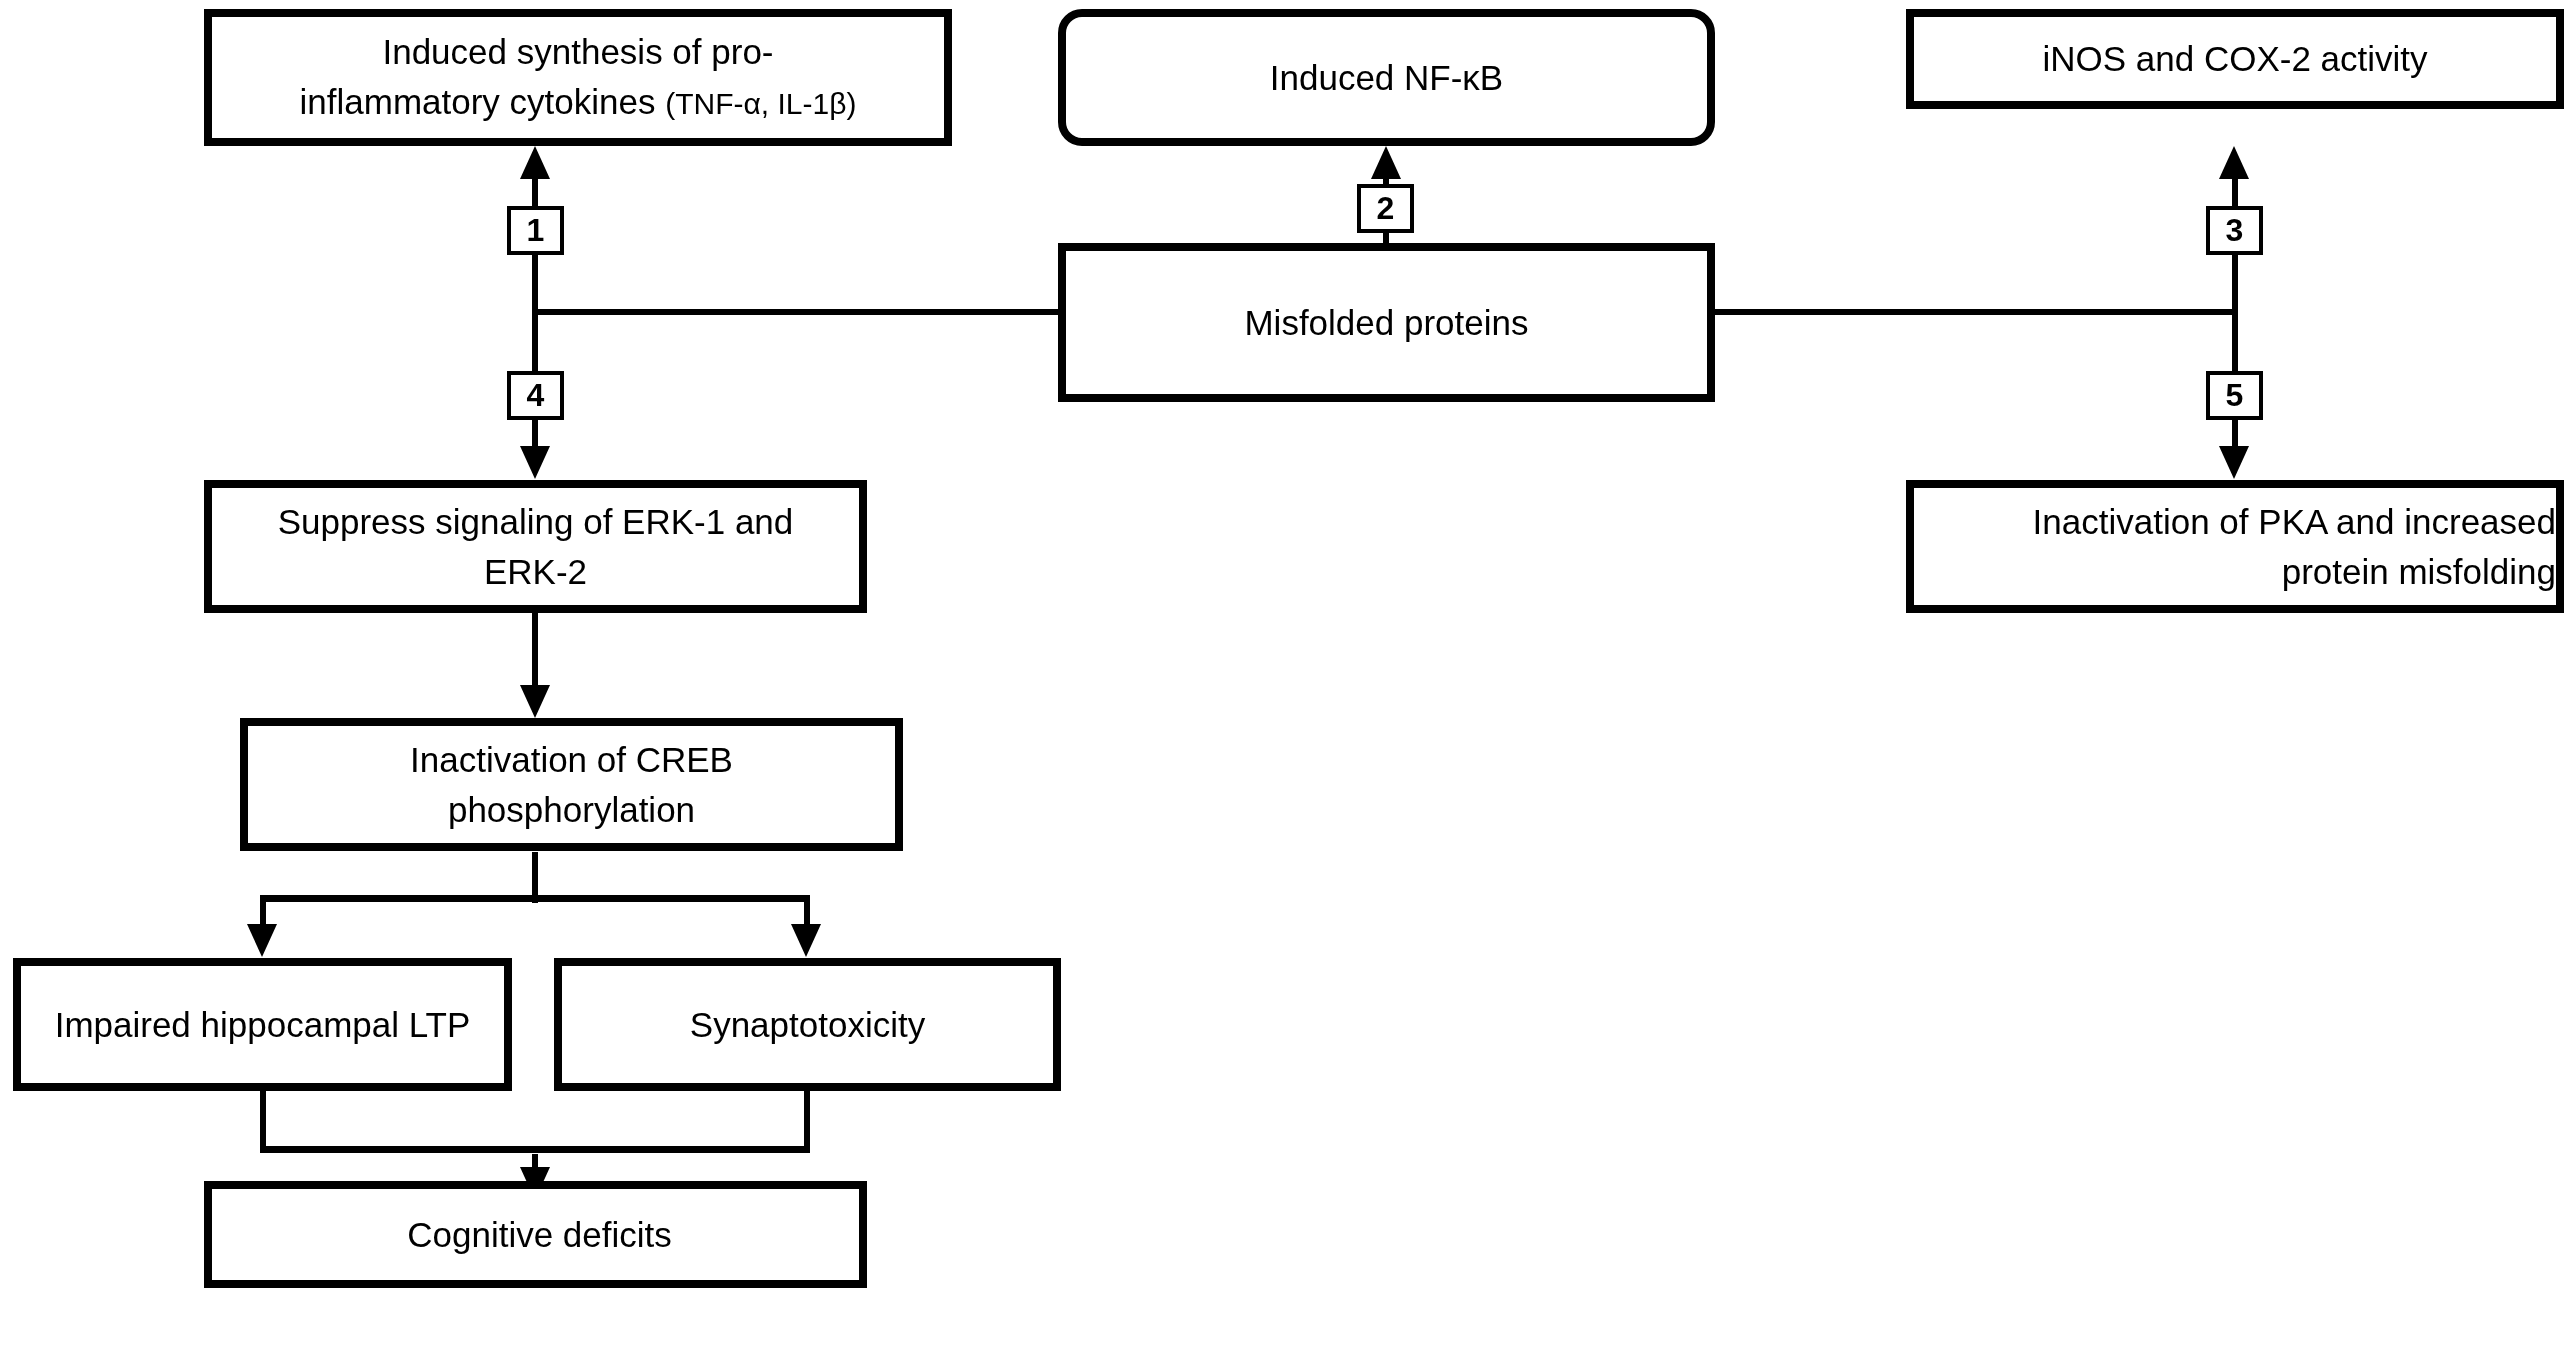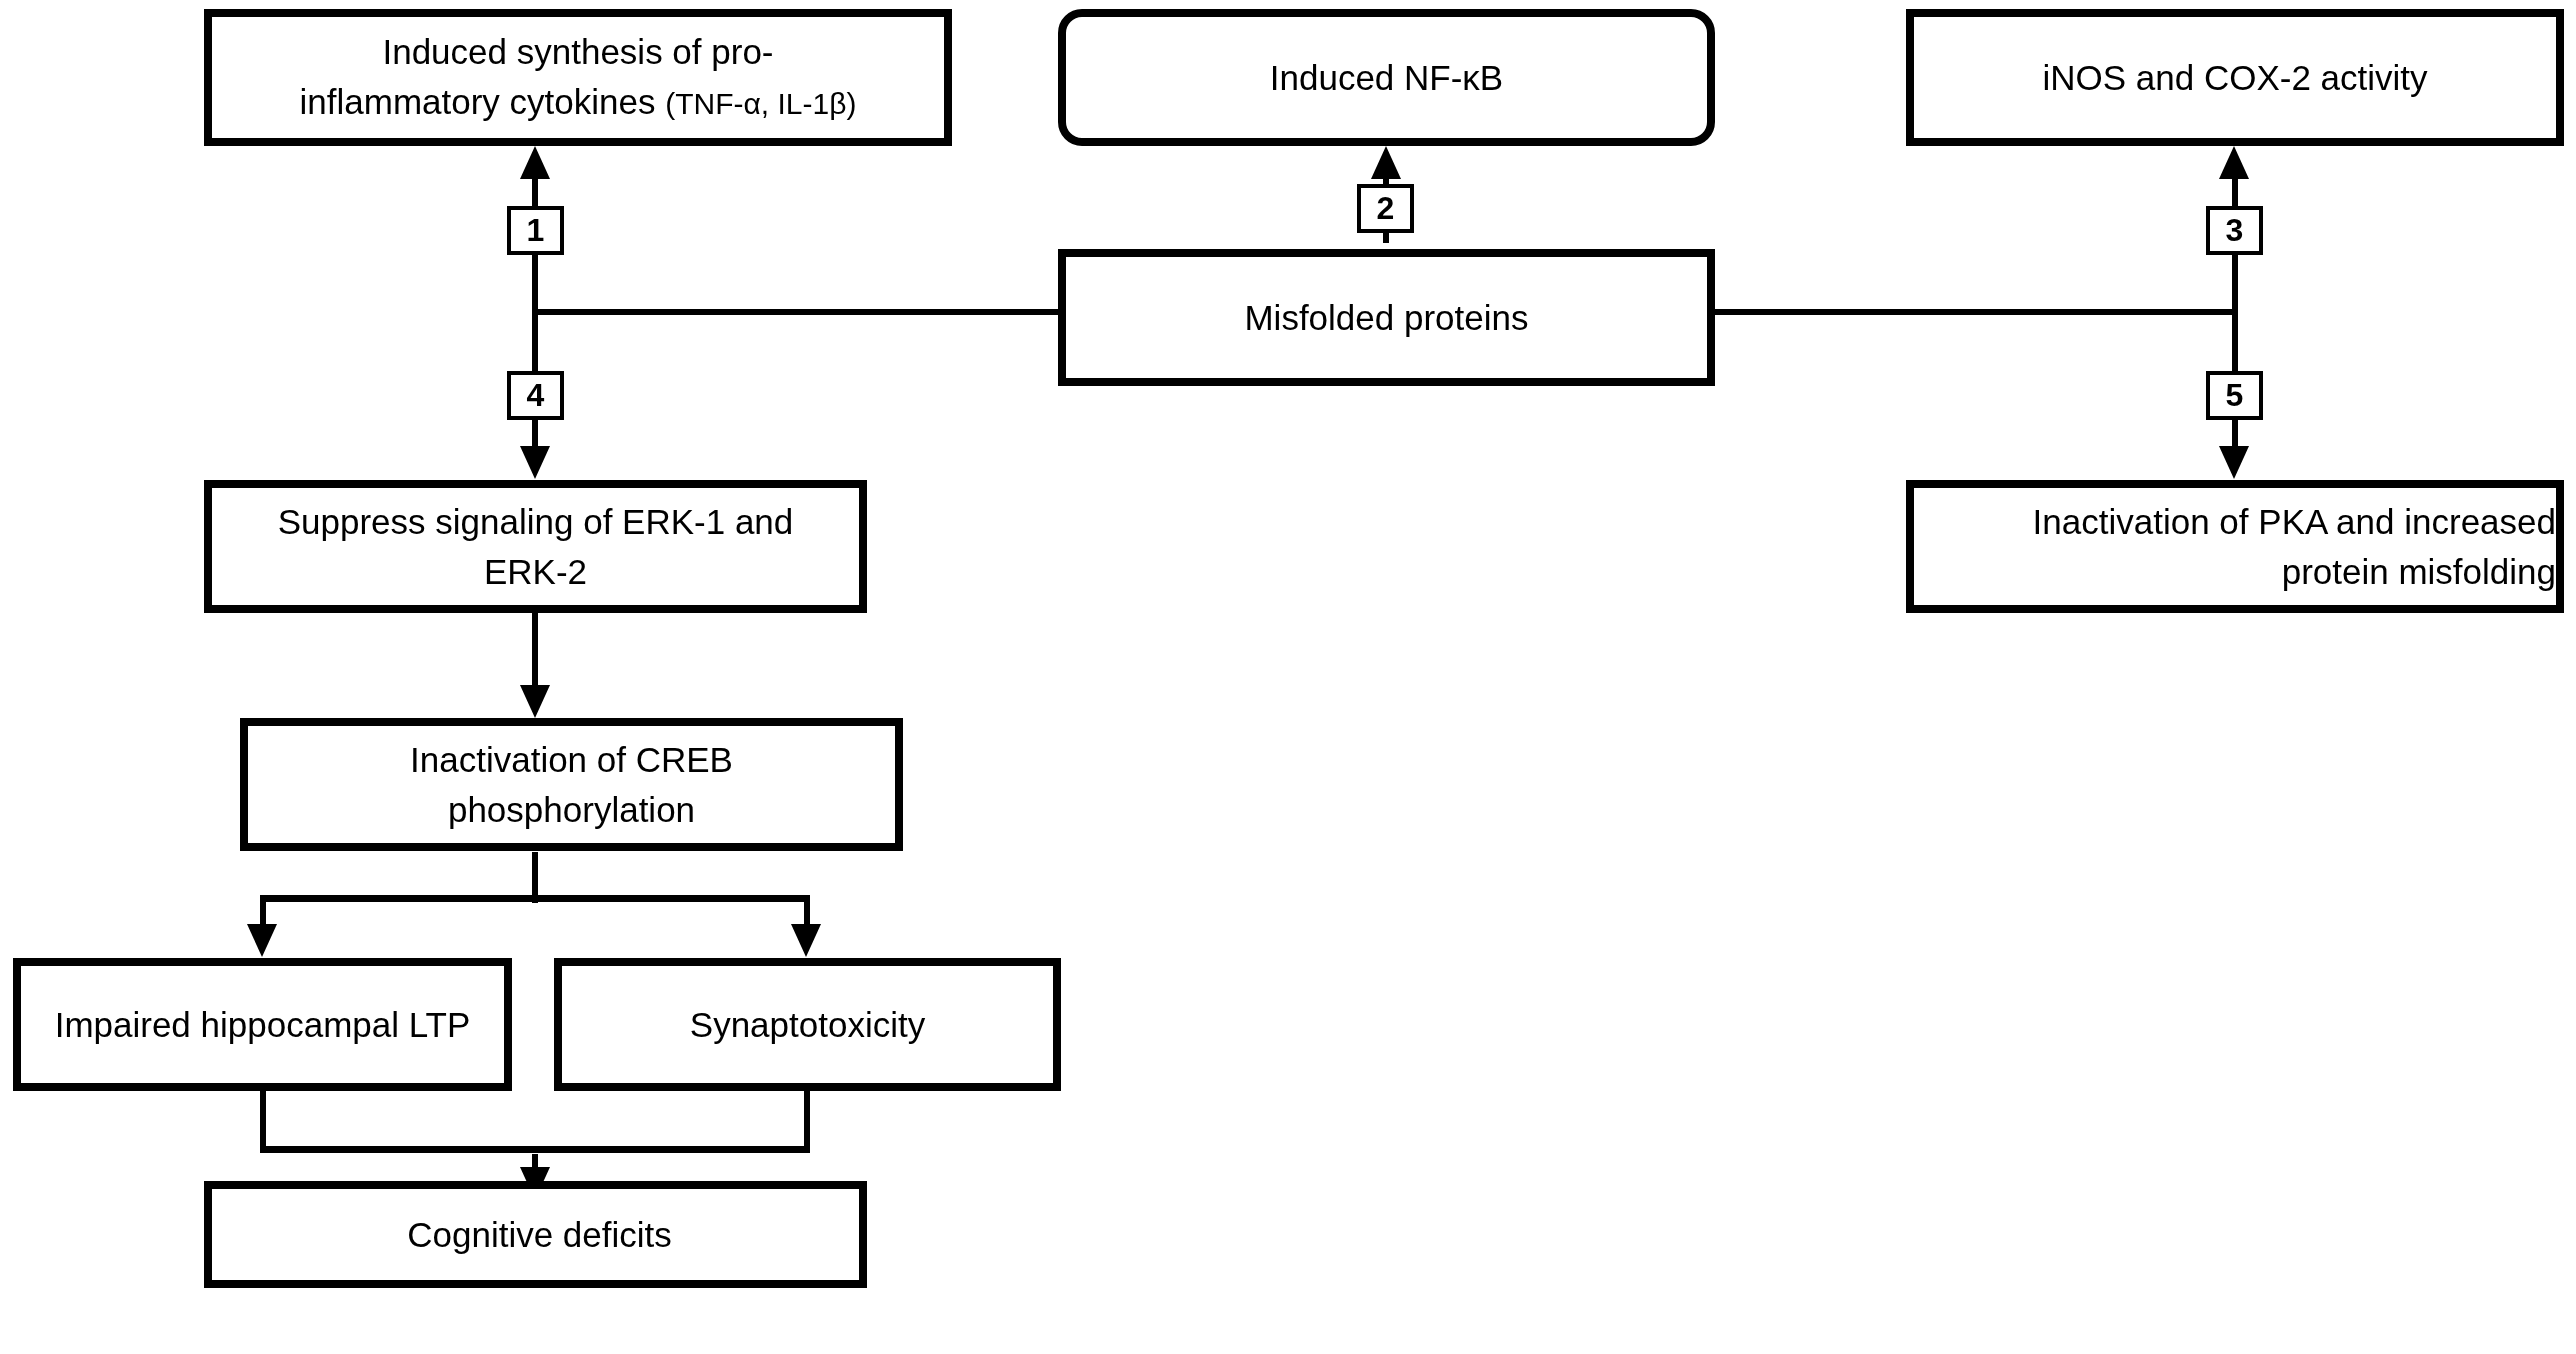--- a/index.html
+++ b/index.html
@@ -45,22 +45,22 @@
   .vline { position: absolute; width: 6px; background: #000000; }
   .hline { position: absolute; height: 6px; background: #000000; }
   .bar   { position: absolute; height: 7.2px; background: #000000; }
   .arr   { position: absolute; width: 0; height: 0; }
   .arr-up   { border-left: 15.5px solid transparent; border-right: 15.5px solid transparent; border-bottom: 33px solid #000000; }
   .arr-down { border-left: 15.5px solid transparent; border-right: 15.5px solid transparent; border-top: 33px solid #000000; }
 
   
   #box-cytokines { left: 204px;  top: 9px;   width: 748px; height: 137px; }
   #box-nfkb      { left: 1058px; top: 9px;   width: 657px; height: 137px; border-radius: 24px; }
-  #box-inos      { left: 1906px; top: 9px;   width: 658px; height: 137px; }
-  #box-misfolded { left: 1058px; top: 249px;  width: 657px; height: 137px; }
+  #box-inos      { left: 1906px; top: 9px;   width: 658px; height: 100px; }
+  #box-misfolded { left: 1058px; top: 243px;  width: 657px; height: 159px; }
   #box-erk       { left: 204px;  top: 480px;  width: 663px; height: 133px; }
   #box-pka       { left: 1906px; top: 480px;  width: 658px; height: 133px; align-items: flex-end; }
   #box-creb      { left: 204px;  top: 718px; width: 663px; height: 133px; margin-left: 36px; }
   #box-ltp       { left: 13px;   top: 958px; width: 499px;  height: 133px; }
   #box-synapto   { left: 554px;  top: 958px; width: 507px;  height: 133px; }
   #box-cognitive { left: 204px;  top: 1181px; width: 663px; height: 107px; padding-left: 8px; }
 
   
   
   #l-left-v        { left: 532px;  top: 176px;  height: 273px; }

